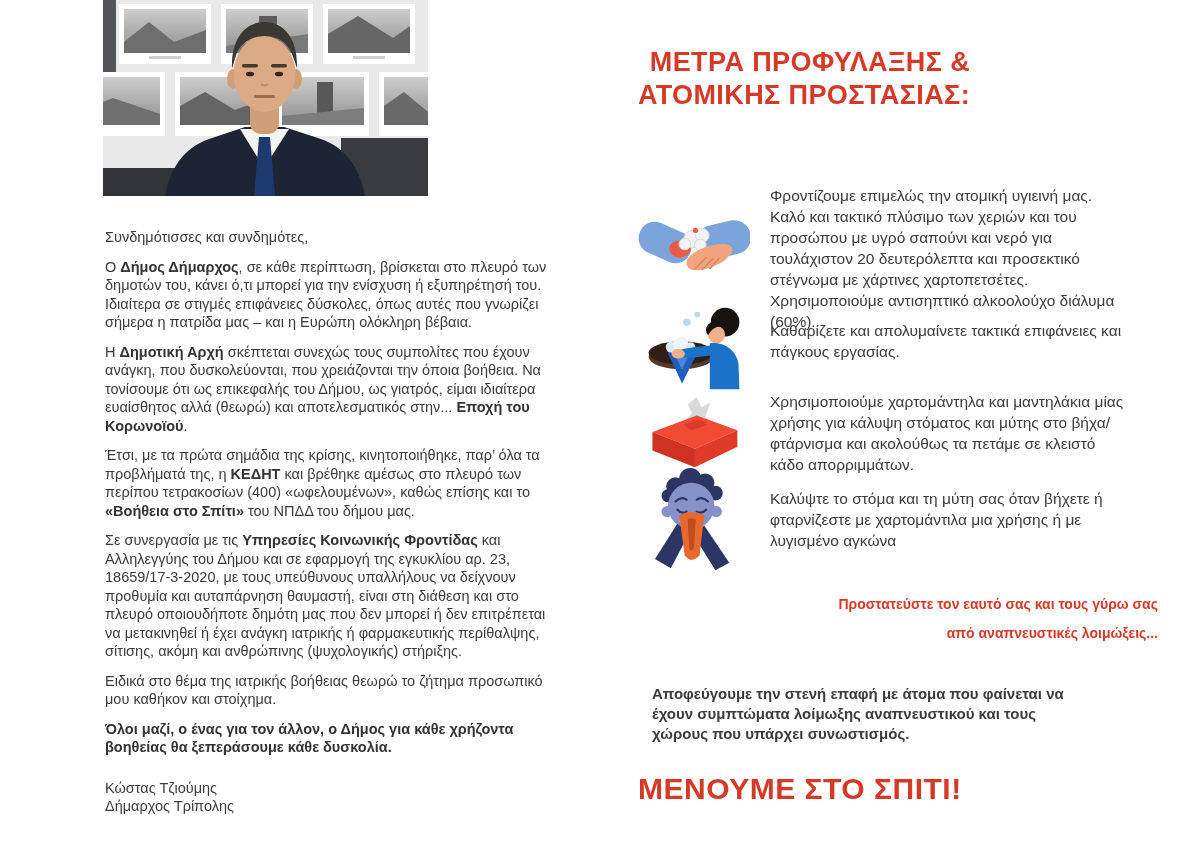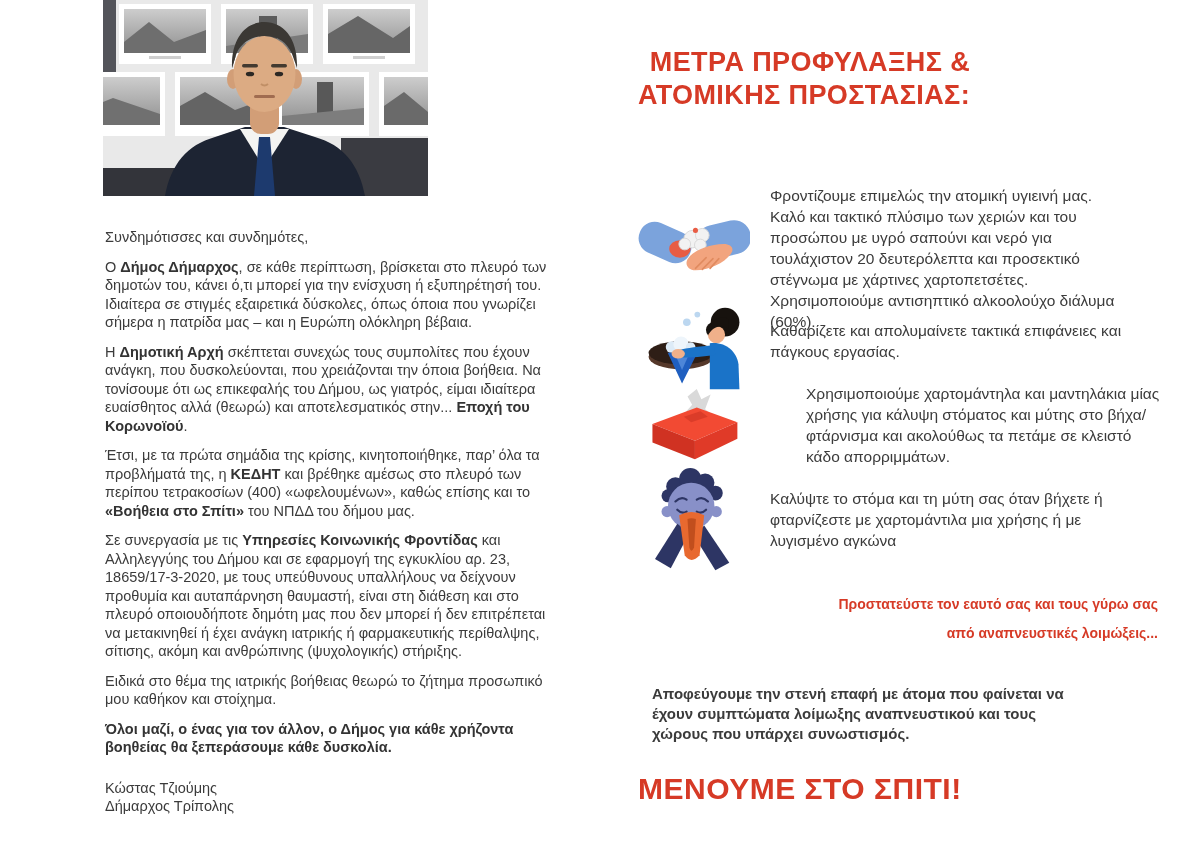--- a/index.html
+++ b/index.html
@@ -21,21 +21,21 @@
   .r-title { position:absolute; left:638px; top:46px;
     font-size:27px; line-height:33px; font-weight:bold; letter-spacing:0.4px; }
   .r-intro { position:absolute; left:652px; top:134px; width:490px;
     font-size:15.5px; font-weight:bold; color:#333; margin:0; }
   .tip { position:absolute; left:638px; display:flex; align-items:flex-start; }
   .tip .icon-box { width:112px; margin-right:20px; flex:none;
     display:flex; justify-content:center; }
   .tip .txt { width:360px; font-size:15.5px; line-height:21px; margin:0; }
   .tip-1 { top:185px; } .tip-1 .icon-box { margin-top:16px; }
   .tip-2 { top:303px; } .tip-2 .txt { margin-top:17px; }
-  .tip-3 { top:383px;gap:36px; } .tip-3 .icon-box { margin-top:6px; }
+  .tip-3 { top:391px; } .tip-3 .icon-box { margin-top:6px; }
   .tip-4 { top:466px; } .tip-4 .icon-box { margin-top:2px; }
   .tip-4 .txt { margin-top:22px; }
   .r-protect { position:absolute; left:638px; top:590px; width:520px;
     font-size:14px; line-height:29px; font-weight:bold; }
   .r-avoid { position:absolute; left:652px; top:684px; width:412px;
     font-size:15px; line-height:20px; margin:0;font-weight:bold; }
   .r-stayhome { position:absolute; left:638px; top:772px;
     font-size:30px; font-weight:bold; letter-spacing:0.5px; }
   .accent { color:#d63a26;text-align:right; }
 </style>
@@ -117,21 +117,21 @@
       <rect x="168" y="64" width="16" height="3.4" rx="1.7" fill="#433a30"></rect>
       <ellipse cx="147" cy="74" rx="4.2" ry="2.3" fill="#2c2824"></ellipse>
       <ellipse cx="176" cy="74" rx="4.2" ry="2.3" fill="#2c2824"></ellipse>
       <path d="M158,84 q3.5,3 7,0" stroke="#c08f66" stroke-width="2" fill="none"></path>
       <rect x="151" y="95" width="21" height="3" rx="1.5" fill="#a06c50"></rect>
     </svg>
   </div>
 
   <div class="left-col">
     <p>Συνδημότισσες και συνδημότες,</p>
-    <p><span>Ο </span><b>Δήμος Δήμαρχος</b><span>, σε κάθε περίπτωση, βρίσκεται στο πλευρό των δημοτών του, κάνει ό,τι μπορεί για την ενίσχυση ή εξυπηρέτησή του. Ιδιαίτερα σε στιγμές εξαιρετικά δύσκολες, όπως όποια που γνωρίζει σήμερα η πατρίδα μας – και η Ευρώπη ολόκληρη βέβαια.</span></p>
+    <p><span>Ο </span><b>Δήμος Δήμαρχος</b><span>, σε κάθε περίπτωση, βρίσκεται στο πλευρό των δημοτών του, κάνει ό,τι μπορεί για την ενίσχυση ή εξυπηρέτησή του. Ιδιαίτερα σε στιγμές επιφάνειες δύσκολες, όπως αυτές που γνωρίζει σήμερα η πατρίδα μας – και η Ευρώπη ολόκληρη βέβαια.</span></p>
     <p><span>Η </span><b>Δημοτική Αρχή</b><span> σκέπτεται συνεχώς τους συμπολίτες που έχουν ανάγκη, που δυσκολεύονται, που χρειάζονται την όποια βοήθεια. Να τονίσουμε ότι ως επικεφαλής του Δήμου, ως γιατρός, είμαι ιδιαίτερα ευαίσθητος αλλά (θεωρώ) και αποτελεσματικός στην... </span><b>Εποχή του Κορωνοϊού</b><span>.</span></p>
     <p><span>Έτσι, με τα πρώτα σημάδια της κρίσης, κινητοποιήθηκε, παρ’ όλα τα προβλήματά της, η </span><b>ΚΕΔΗΤ</b><span> και βρέθηκε αμέσως στο πλευρό των περίπου τετρακοσίων (400) «ωφελουμένων», καθώς επίσης και το </span><b>«Βοήθεια στο Σπίτι»</b><span> του ΝΠΔΔ του δήμου μας.</span></p>
     <p><span>Σε συνεργασία με τις </span><b>Υπηρεσίες Κοινωνικής Φροντίδας</b><span> και Αλληλεγγύης του Δήμου και σε εφαρμογή της εγκυκλίου αρ. 23, 18659/17-3-2020, με τους υπεύθυνους υπαλλήλους να δείχνουν προθυμία και αυταπάρνηση θαυμαστή, είναι στη διάθεση και στο πλευρό οποιουδήποτε δημότη μας που δεν μπορεί ή δεν επιτρέπεται να μετακινηθεί ή έχει ανάγκη ιατρικής ή φαρμακευτικής περίθαλψης, σίτισης, ακόμη και ανθρώπινης (ψυχολογικής) στήριξης.</span></p>
     <p><span>Ειδικά στο θέμα της ιατρικής βοήθειας θεωρώ το ζήτημα προσωπικό μου καθήκον και στοίχημα.</span></p>
     <p class="bold-par"><b>Όλοι μαζί, ο ένας για τον άλλον, ο Δήμος για κάθε χρήζοντα βοηθείας θα ξεπεράσουμε κάθε δυσκολία.</b></p>
     <div class="sig-block">
       <p>Κώστας Τζιούμης</p>
       <p>Δήμαρχος Τρίπολης</p>
     </div>
   </div>

